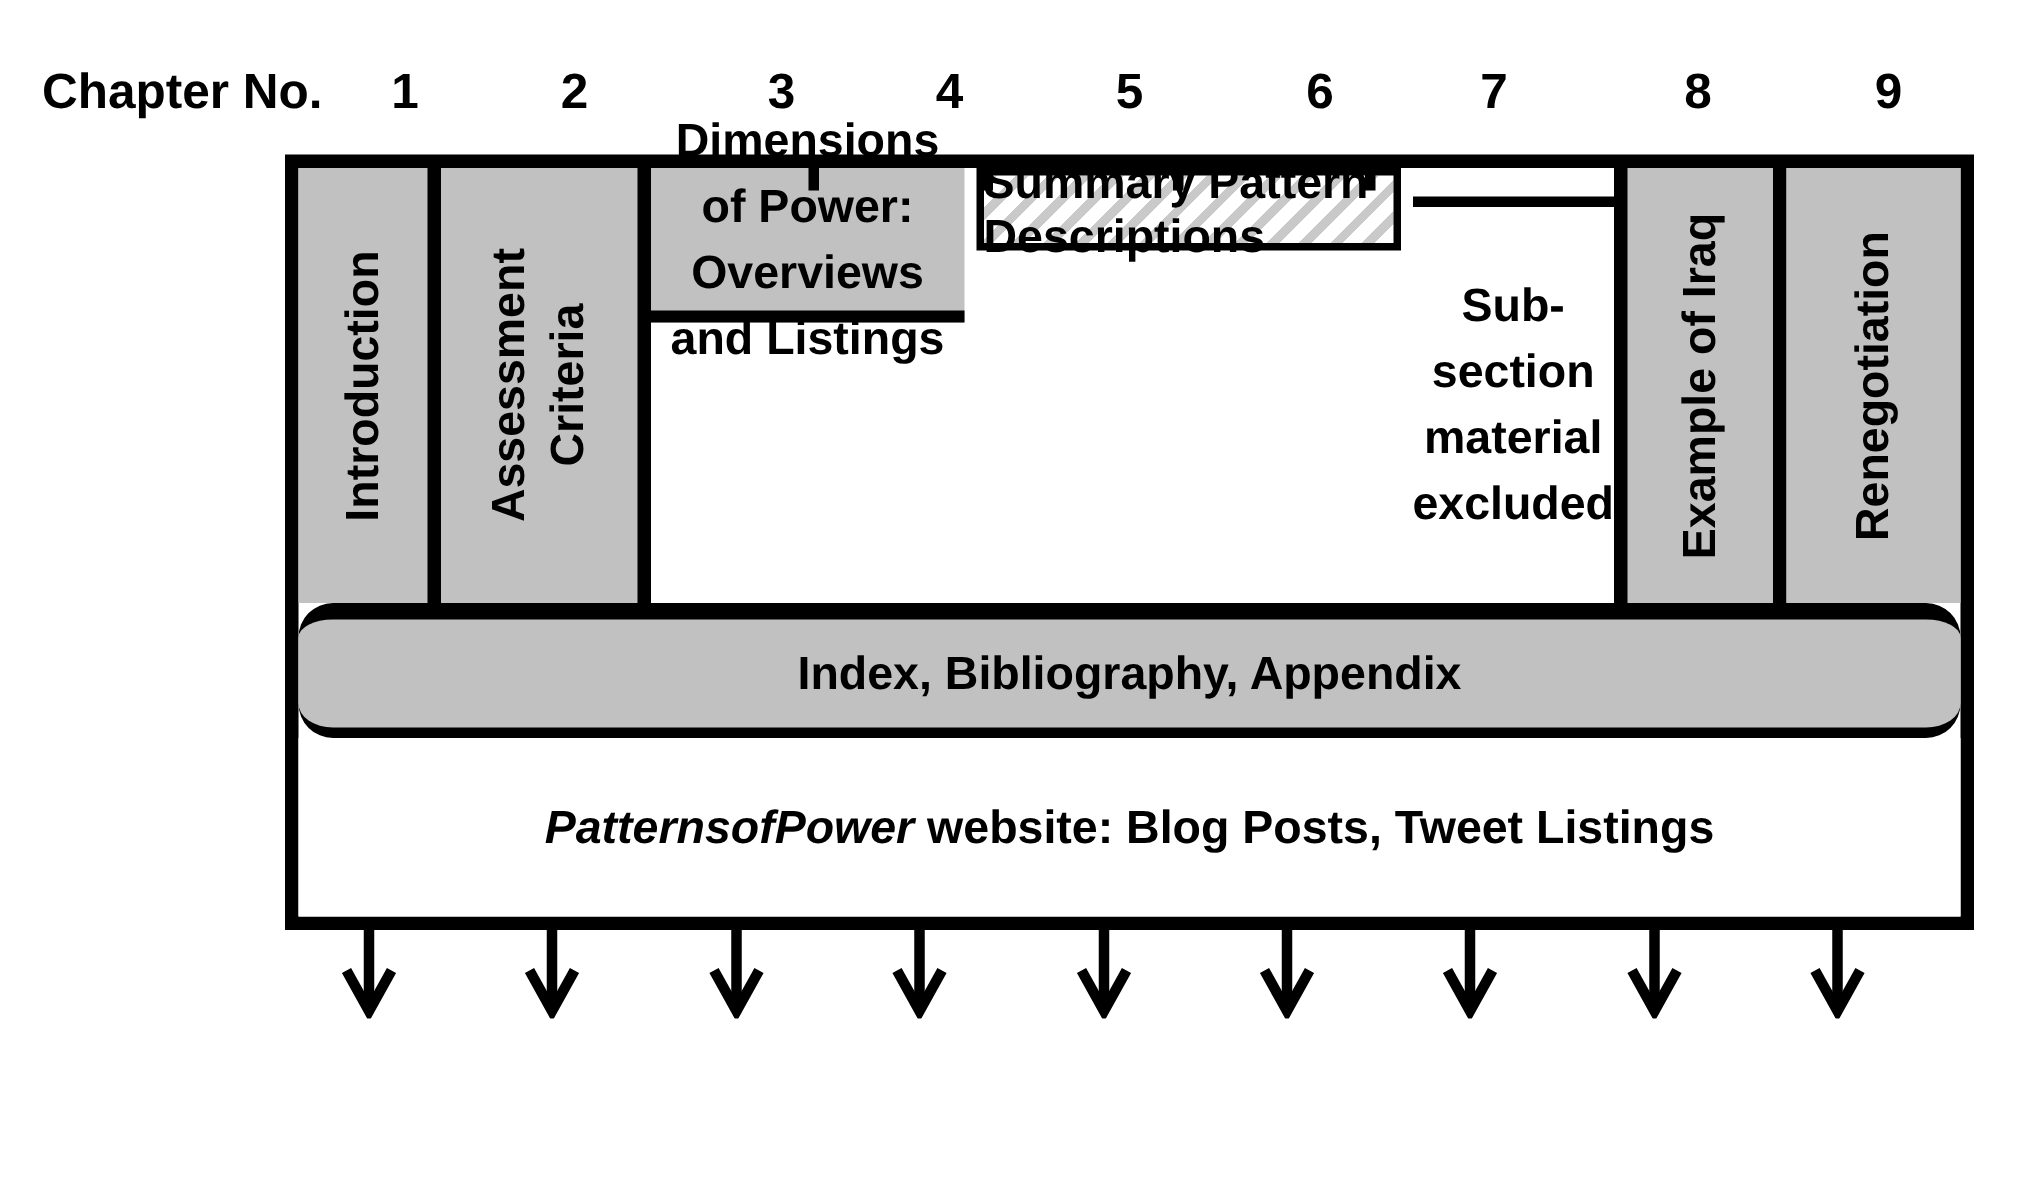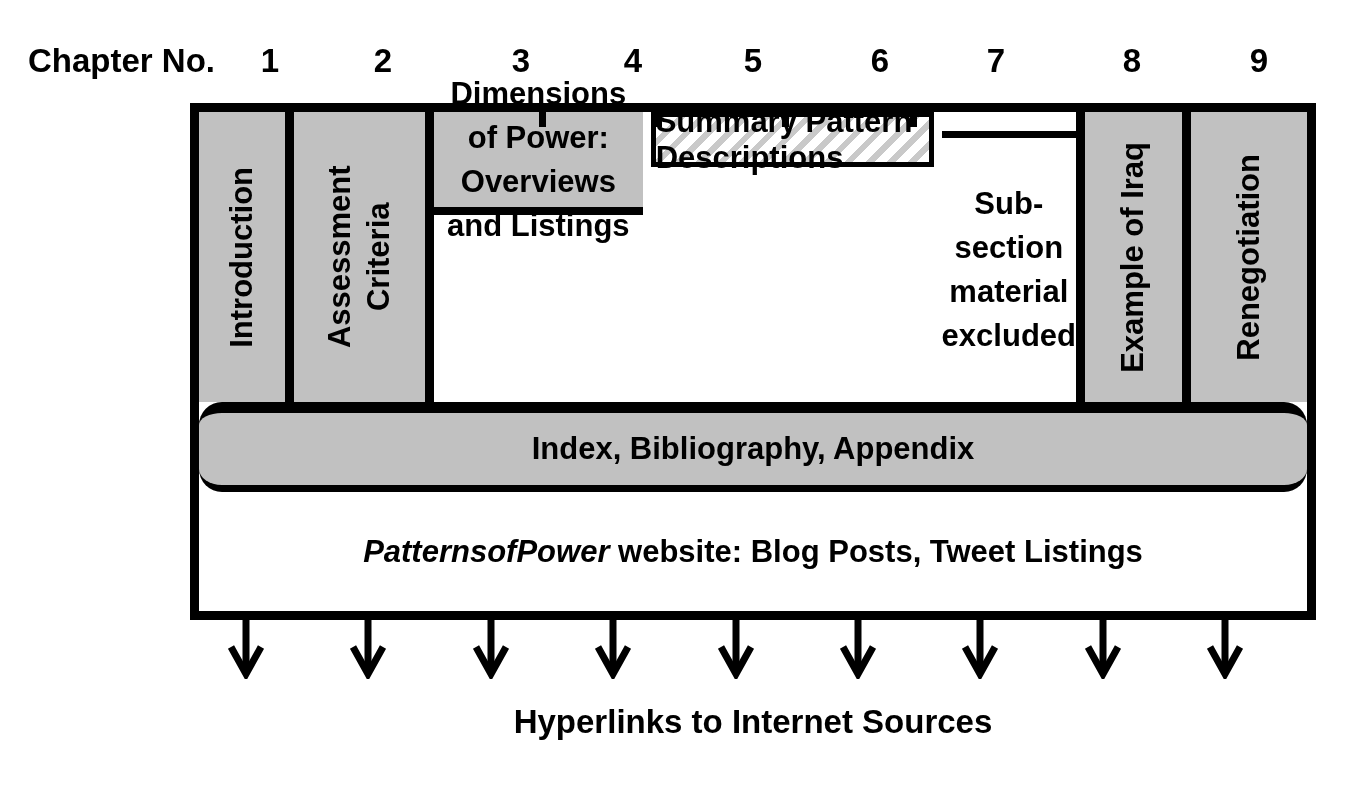--- a/index.html
+++ b/index.html
@@ -156,14 +156,13 @@
     </svg>
   <svg class="arrow" style="left:1103px" width="44" height="60" viewBox="0 0 44 60">
       <line x1="22" y1="0" x2="22" y2="52" stroke="#000" stroke-width="7"></line>
       <polyline points="7,28 22,55 37,28" fill="none" stroke="#000" stroke-width="7"></polyline>
     </svg>
   <svg class="arrow" style="left:1225px" width="44" height="60" viewBox="0 0 44 60">
       <line x1="22" y1="0" x2="22" y2="52" stroke="#000" stroke-width="7"></line>
       <polyline points="7,28 22,55 37,28" fill="none" stroke="#000" stroke-width="7"></polyline>
     </svg>
 
-  <div class="hyperlinks">Hyperlinks to Internet Sources</div>
 </div>
 
 </body></html>

